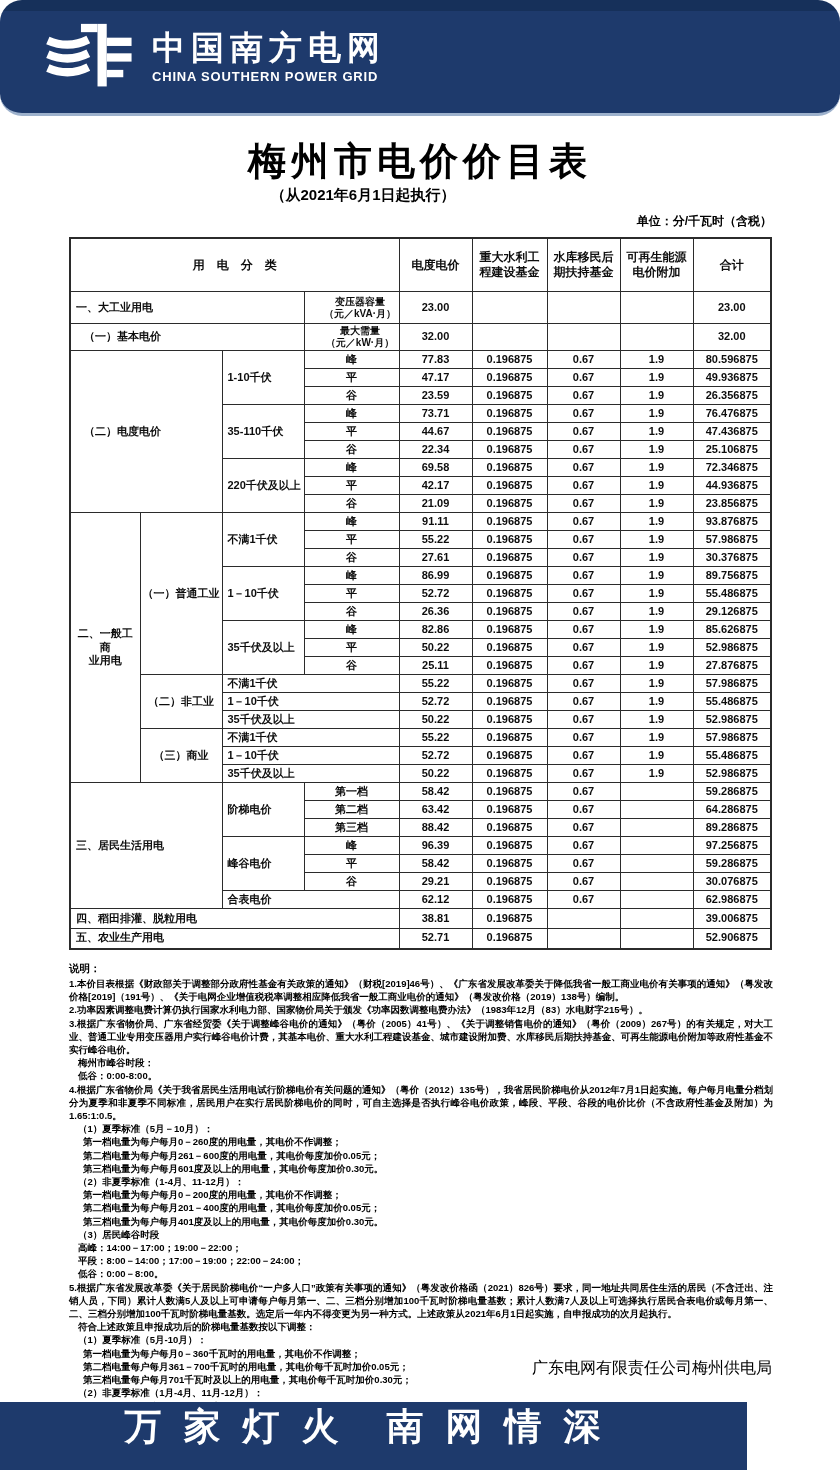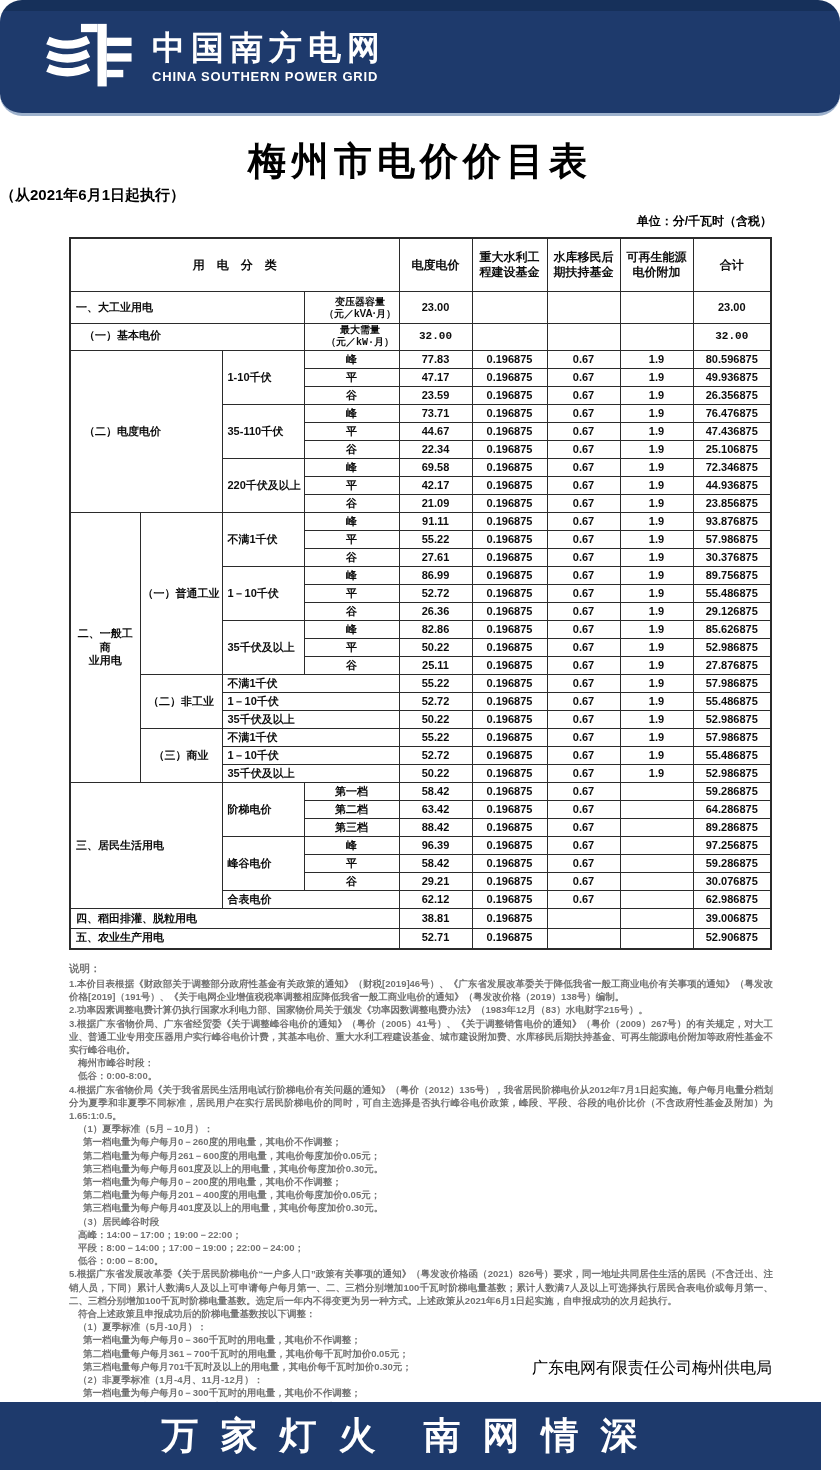--- a/index.html
+++ b/index.html
@@ -12,48 +12,48 @@
             border-bottom:3px solid #9db1cc;border-radius:22px;}
   .logo-wrap{position:absolute;left:46px;top:20px;display:flex;align-items:center;}
   .logo-svg{width:92px;height:74px;display:block;}
   .brand-text{margin-left:14px;color:#fff;}
   .brand-cn{font-size:33px;font-weight:800;letter-spacing:6px;line-height:36px;}
   .brand-en{font-size:13px;font-weight:700;letter-spacing:0.8px;margin-top:3px;}
 
   
   .doc-title{position:absolute;left:0;top:136px;width:840px;text-align:center;
              font-size:38px;font-weight:900;letter-spacing:5px;color:#000;}
-  .doc-subtitle{position:absolute;left:0;top:186px;width:726px;text-align:left;
+  .doc-subtitle{position:absolute;left:0;top:186px;width:726px;text-align:center;
                 font-size:15px;font-weight:700;color:#000;}
   .unit-note{position:absolute;top:213px;right:68px;font-size:12px;font-weight:700;color:#000;}
 
   
   #price-table{position:absolute;left:69px;top:237px;width:701px;border-collapse:collapse;
                table-layout:fixed;border:2px solid #2b2b2b;}
   #price-table th,#price-table td{border:1px solid #2b2b2b;font-weight:600;color:#0d0d0d;
                text-align:center;vertical-align:middle;padding:1px 2px;white-space:pre-line;
                font-size:11px;line-height:1.25;overflow:hidden;}
   #price-table th{font-size:12px;font-weight:700;height:50px;}
   #price-table tr{height:18px;}
   #price-table td.al{text-align:left;padding-left:5px;}
   #price-table td.pad{padding-left:13px;}
   #price-table td.sm{font-size:10px;line-height:1.2;padding-left:19px;}
 
   
-  .notes{position:absolute;left:69px;top:962px;width:704px;color:#737373;}
+  .notes{position:absolute;left:69px;top:962px;width:704px;color:#000000;}
   .notes-title{font-size:10.5px;font-weight:800;margin-bottom:1px;}
   .note-item{font-size:9.5px;font-weight:700;line-height:13.2px;text-align:justify;}
   .note-item.i1{padding-left:9px;}
   .note-item.i2{padding-left:14px;}
 
   .signature{position:absolute;top:1358px;right:68px;font-size:16px;font-weight:400;color:#000;}
 
   
-  .band-bottom{position:absolute;left:0;top:1402px;width:821px;height:68px;background:#1e3a6c;
-               display:flex;align-items:center;justify-content:center;}
+  .band-bottom{position:absolute;left:0;top:1402px;width:747px;height:68px;background:#1e3a6c;
+               display:flex;justify-content:center;}
   .slogan{color:#fff;font-family:"Liberation Serif","DejaVu Serif",serif;font-weight:700;
           font-size:37px;display:flex;}
   .slogan span{letter-spacing:22px;}
   .slogan .gap{width:26px;}
 </style>
 </head>
 <body>
 
 <div id="page">
 
@@ -113,21 +113,21 @@
         <tr style="height: 32px;">
           <td colspan="3" class="al">一、大工业用电</td>
           <td class="sm">变压器容量
 （元／kVA·月）</td>
           <td>23.00</td>
           <td></td>
           <td></td>
           <td></td>
           <td>23.00</td>
         </tr>
-        <tr style="height: 27px; font-family: Liberation Mono, monospace;">
+        <tr style="height: 27px;">
           <td colspan="3" class="al pad">（一）基本电价</td>
           <td class="sm">最大需量
 （元／kW·月）</td>
           <td>32.00</td>
           <td></td>
           <td></td>
           <td></td>
           <td>32.00</td>
         </tr>
         <tr>
@@ -418,20 +418,21 @@
         <div class="note-item i0">1.本价目表根据《财政部关于调整部分政府性基金有关政策的通知》（财税[2019]46号）、《广东省发展改革委关于降低我省一般工商业电价有关事项的通知》（粤发改价格[2019]（191号）、《关于电网企业增值税税率调整相应降低我省一般工商业电价的通知》（粤发改价格（2019）138号）编制。</div>
         <div class="note-item i0">2.功率因素调整电费计算仍执行国家水利电力部、国家物价局关于颁发《功率因数调整电费办法》（1983年12月（83）水电财字215号）。</div>
         <div class="note-item i0">3.根据广东省物价局、广东省经贸委《关于调整峰谷电价的通知》（粤价（2005）41号）、《关于调整销售电价的通知》（粤价（2009）267号）的有关规定，对大工业、普通工业专用变压器用户实行峰谷电价计费，其基本电价、重大水利工程建设基金、城市建设附加费、水库移民后期扶持基金、可再生能源电价附加等政府性基金不实行峰谷电价。</div>
         <div class="note-item i1">梅州市峰谷时段：</div>
         <div class="note-item i1">低谷：0:00-8:00。</div>
         <div class="note-item i0">4.根据广东省物价局《关于我省居民生活用电试行阶梯电价有关问题的通知》（粤价（2012）135号），我省居民阶梯电价从2012年7月1日起实施。每户每月电量分档划分为夏季和非夏季不同标准，居民用户在实行居民阶梯电价的同时，可自主选择是否执行峰谷电价政策，峰段、平段、谷段的电价比价（不含政府性基金及附加）为1.65:1:0.5。</div>
         <div class="note-item i1">（1）夏季标准（5月－10月）：</div>
         <div class="note-item i2">第一档电量为每户每月0－260度的用电量，其电价不作调整；</div>
         <div class="note-item i2">第二档电量为每户每月261－600度的用电量，其电价每度加价0.05元；</div>
         <div class="note-item i2">第三档电量为每户每月601度及以上的用电量，其电价每度加价0.30元。</div>
+        <div class="note-item i1">（2）非夏季标准（1-4月、11-12月）：</div>
         <div class="note-item i2">第一档电量为每户每月0－200度的用电量，其电价不作调整；</div>
         <div class="note-item i2">第二档电量为每户每月201－400度的用电量，其电价每度加价0.05元；</div>
         <div class="note-item i2">第三档电量为每户每月401度及以上的用电量，其电价每度加价0.30元。</div>
         <div class="note-item i1">（3）居民峰谷时段</div>
         <div class="note-item i1">高峰：14:00－17:00；19:00－22:00；</div>
         <div class="note-item i1">平段：8:00－14:00；17:00－19:00；22:00－24:00；</div>
         <div class="note-item i1">低谷：0:00－8:00。</div>
         <div class="note-item i0">5.根据广东省发展改革委《关于居民阶梯电价“一户多人口”政策有关事项的通知》（粤发改价格函（2021）826号）要求，同一地址共同居住生活的居民（不含迁出、注销人员，下同）累计人数满5人及以上可申请每户每月第一、二、三档分别增加100千瓦时阶梯电量基数；累计人数满7人及以上可选择执行居民合表电价或每月第一、二、三档分别增加100千瓦时阶梯电量基数。选定后一年内不得变更为另一种方式。上述政策从2021年6月1日起实施，自申报成功的次月起执行。</div>
         <div class="note-item i1">符合上述政策且申报成功后的阶梯电量基数按以下调整：</div>
         <div class="note-item i1">（1）夏季标准（5月-10月）：</div>

